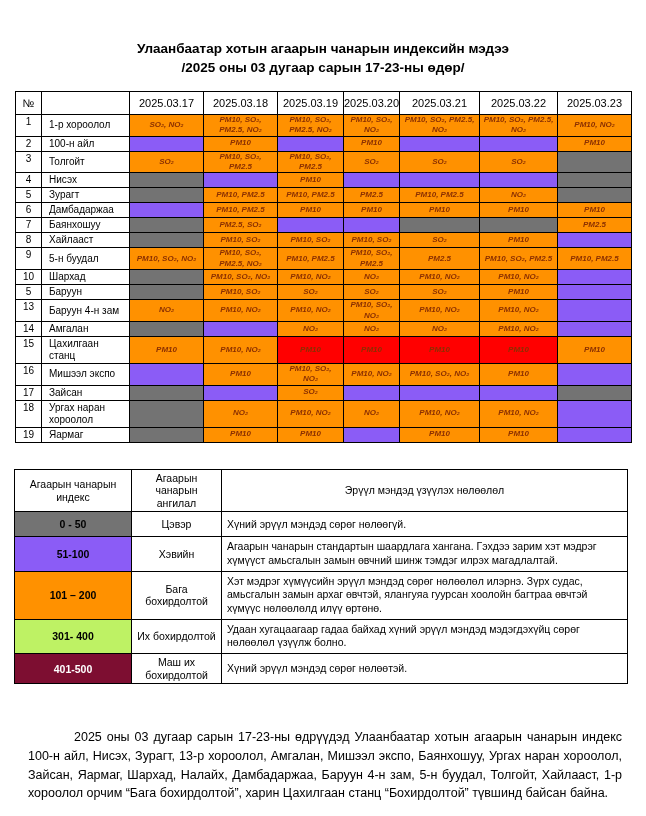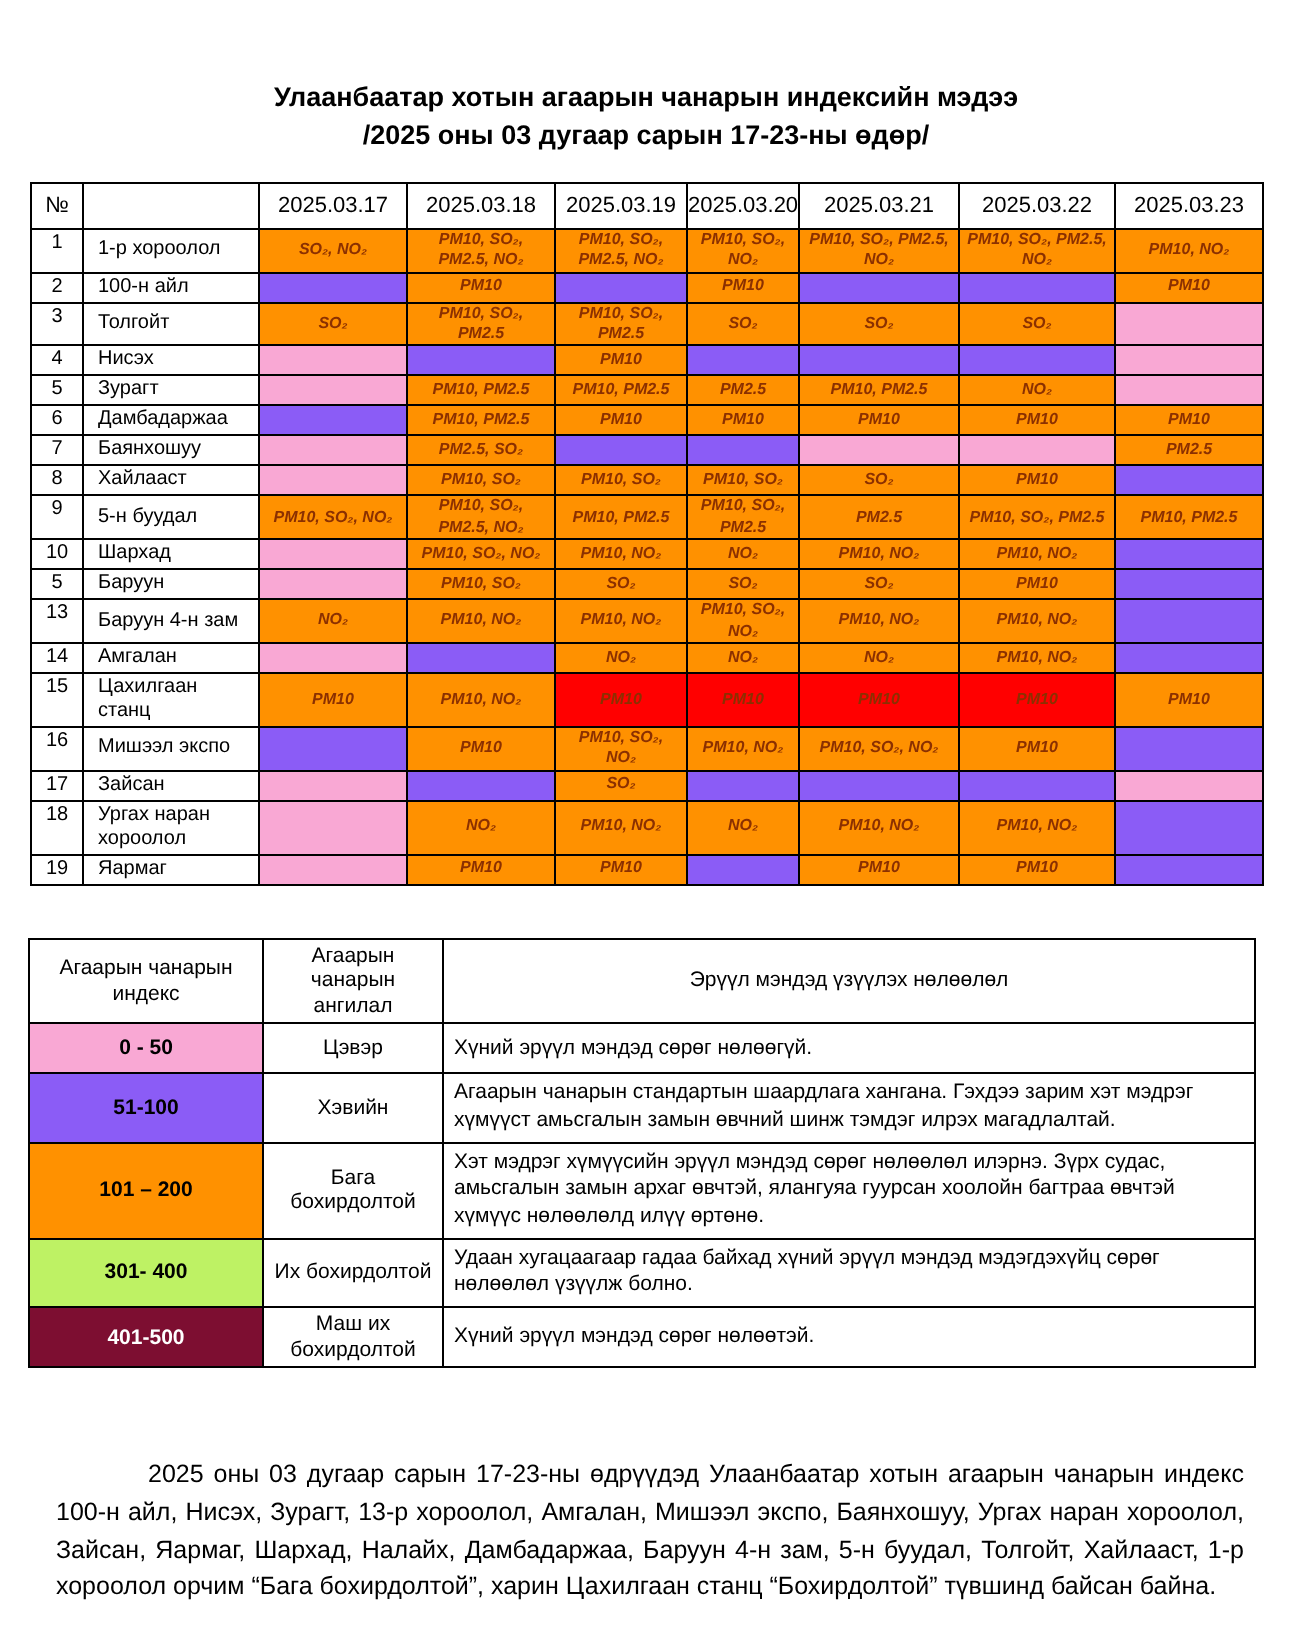--- a/index.html
+++ b/index.html
@@ -15,21 +15,21 @@
   
   .aqi { width:616px; margin:13px 0 0 15px; }
   .aqi th { font-size:11px; font-weight:normal; height:23px; background:#fff; text-align:center; }
   .no-cell { width:26px; text-align:center; font-size:10px; vertical-align:top; padding-top:1px; background:#fff; }
   .station-cell { width:88px; font-size:10px; vertical-align:middle; padding:1px 2px 1px 7px; background:#fff; line-height:1.2; }
   .aqi-cell {
     text-align:center; vertical-align:middle;
     font-size:8px; font-weight:bold; font-style:italic;
     color:#8B3000; height:15px; line-height:1.3; padding:0 3px;
   }
-  .lvl-green  { background:#f9a8d4; }
+  .lvl-green  { background:#737373; }
   .lvl-yellow { background:#8b5cf6; }
   .lvl-orange { background:#FF9100; }
   .lvl-red    { background:#FF0000; }
   .lvl-purple { background:#bef264; }
   .lvl-maroon { background:#7D0E31; }
 
   
   .legend { width:613px; margin:26px 0 0 14px; }
   .legend th { font-size:10.5px; font-weight:normal; height:32px; text-align:center; padding:2px 4px; line-height:1.2; }
   .legend .range { width:117px; text-align:center; font-weight:bold; font-size:10.5px; height:25px; vertical-align:middle; }

